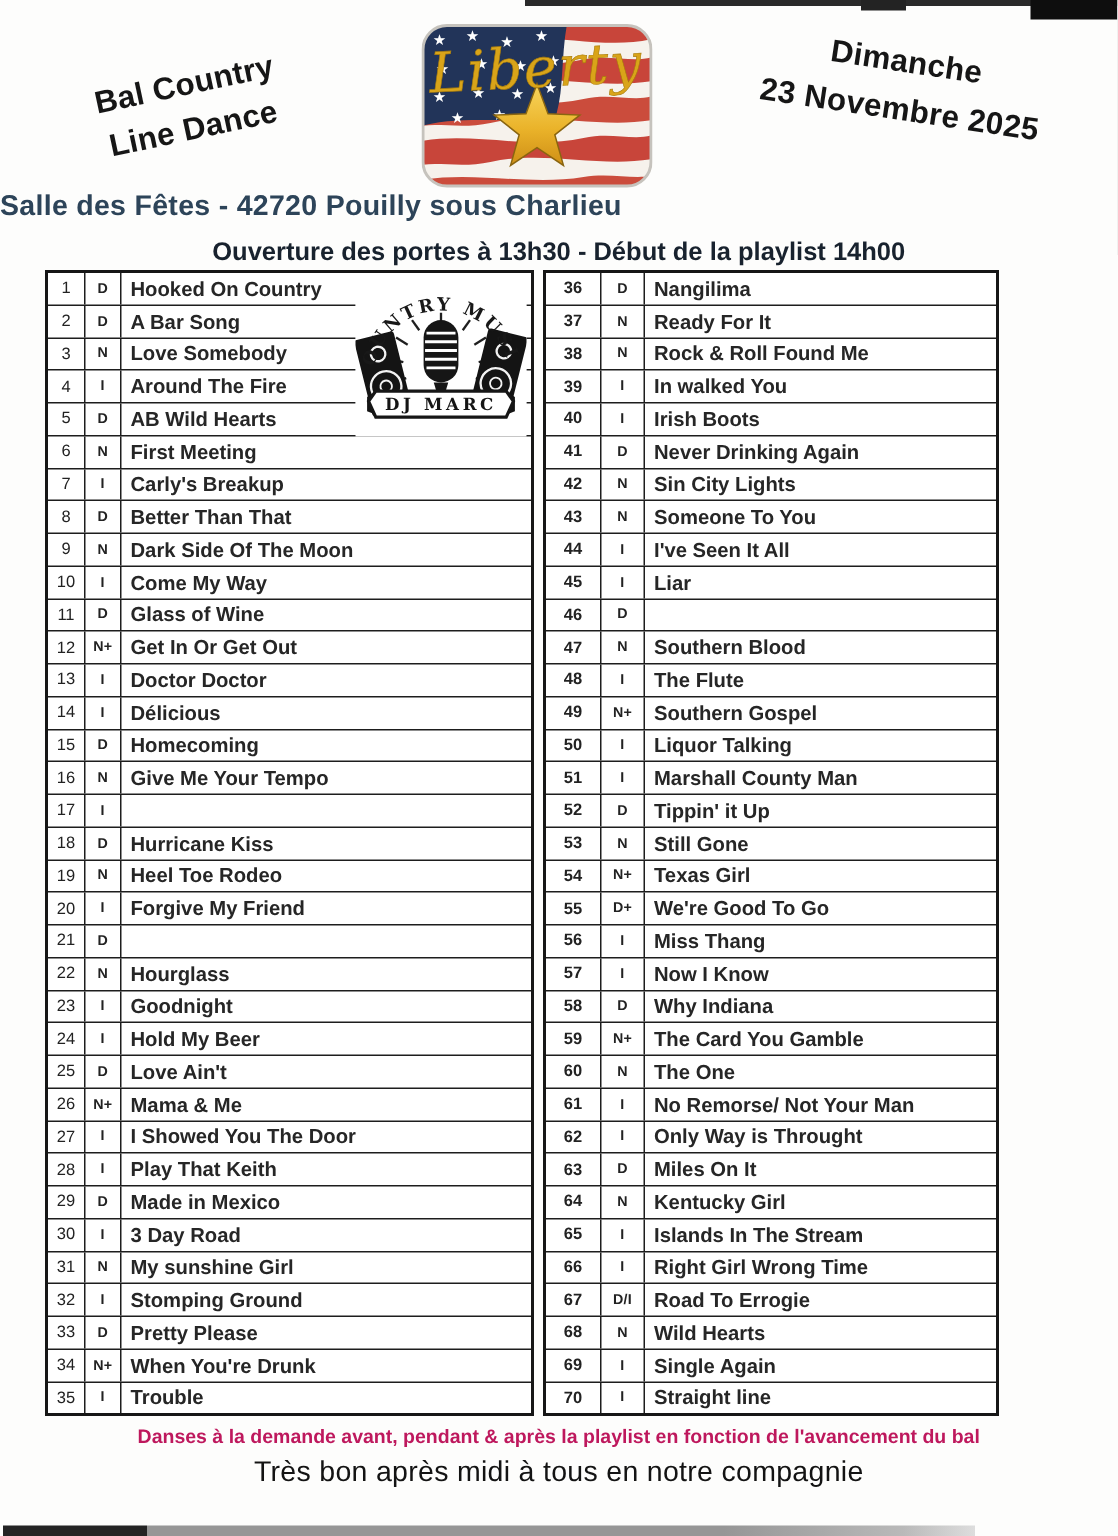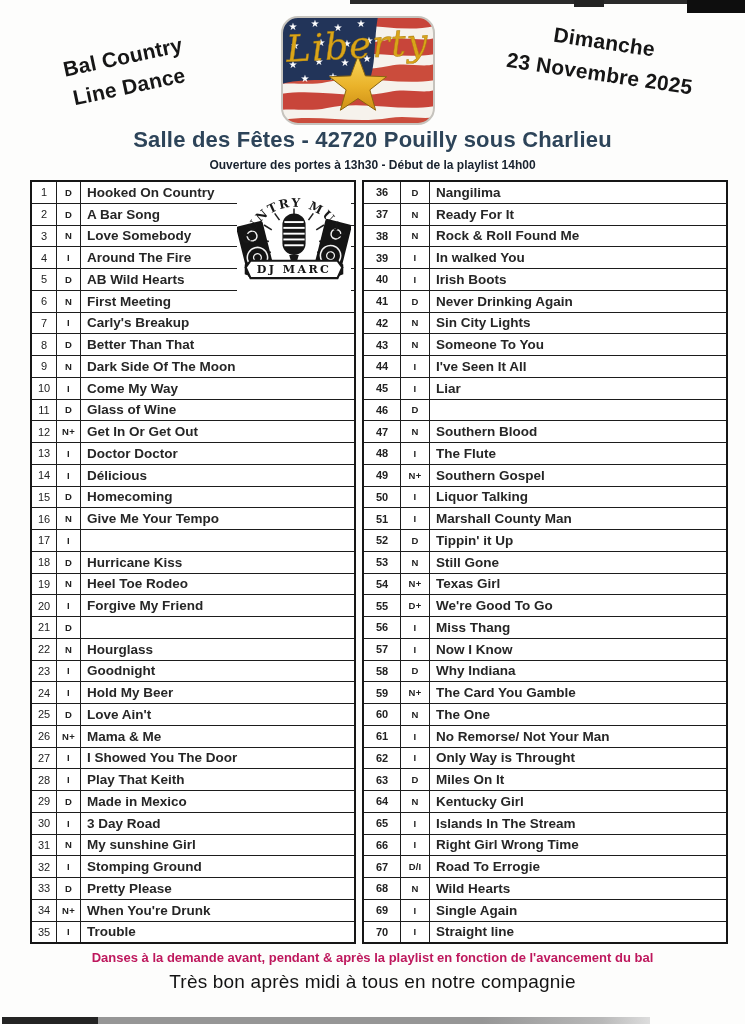--- a/index.html
+++ b/index.html
@@ -13,32 +13,32 @@
   .scan-top{position:absolute;top:0;left:350px;width:395px;height:4px;background:#2a2a2a;}
   .scan-top-notch{position:absolute;top:0;left:574px;width:30px;height:7px;background:#232323;}
   .scan-top-right{position:absolute;top:0;right:0;width:58px;height:13px;background:#0e0e0e;}
   .scan-bottom{position:absolute;bottom:0;left:2px;width:648px;height:7px;
     background:linear-gradient(to right,#242424 0 96px,#969696 96px 480px,#b9b9b9 600px,#dddddd 100%);}
   
   .title-left{position:absolute;left:34px;top:42px;width:184px;transform:rotate(-12deg);
     font-weight:bold;font-size:21px;color:var(--ink);text-align:center;line-height:1.42;letter-spacing:.2px;}
   .title-right{position:absolute;left:474px;top:26px;width:256px;transform:rotate(8.5deg);
     font-weight:bold;font-size:21px;color:var(--ink);text-align:center;line-height:1.5;letter-spacing:.2px;}
-  .venue{position:absolute;top:127px;left:0;width:100%;text-align:center;
-    font-size:22px;font-weight:bold;color:var(--navy);letter-spacing:.2px;}
+  .venue{position:absolute;top:127px;left:0;width:100%;
+    font-size:19px;font-weight:bold;color:var(--navy);letter-spacing:.2px;}
   .doors{position:absolute;top:158px;left:0;width:100%;text-align:center;
-    font-size:12px;font-weight:bold;color:var(--dark);}
+    font-size:17px;font-weight:bold;color:var(--dark);}
   
   .liberty-logo{position:absolute;left:281px;top:16px;width:154px;height:110px;}
   .dj-logo{position:absolute;left:237px;top:186px;width:114px;height:105px;background:#fff;}
   
   .ptable{position:absolute;top:180px;height:764px;display:flex;flex-direction:column;
     border:2px solid #161616;background:#fff;box-sizing:border-box;}
   .t-left{left:30px;width:326px;}
-  .t-right{left:362px;width:366px;}
+  .t-right{left:362px;width:304px;}
   .prow{flex:1 1 0;display:flex;align-items:stretch;border-bottom:1.4px solid #1d1d1d;min-height:0;}
   .prow:last-child{border-bottom:none;}
   .cell{display:flex;align-items:center;justify-content:center;border-right:1.4px solid #1d1d1d;box-sizing:border-box;}
   .cell.title{flex:1;justify-content:flex-start;padding-left:6px;border-right:none;
     font-weight:bold;font-size:13.5px;color:#262626;white-space:nowrap;overflow:hidden;}
   .t-left .cell.num{width:25px;}  .t-left .cell.lvl{width:24px;}
   .t-right .cell.num{width:37px;font-weight:600;} .t-right .cell.lvl{width:29px;}
   .cell.num{font-size:11px;color:#222;}
   .cell.lvl{font-size:9.5px;font-weight:bold;color:#222;letter-spacing:.2px;}
   

